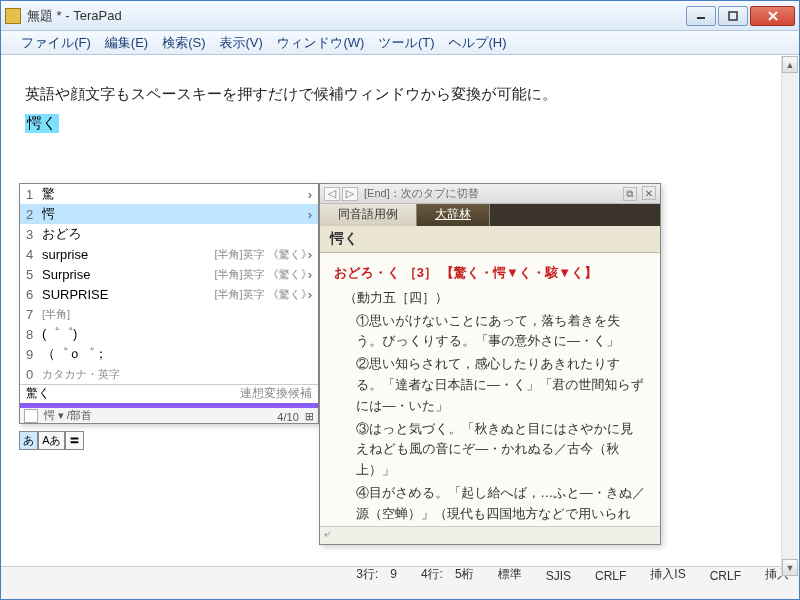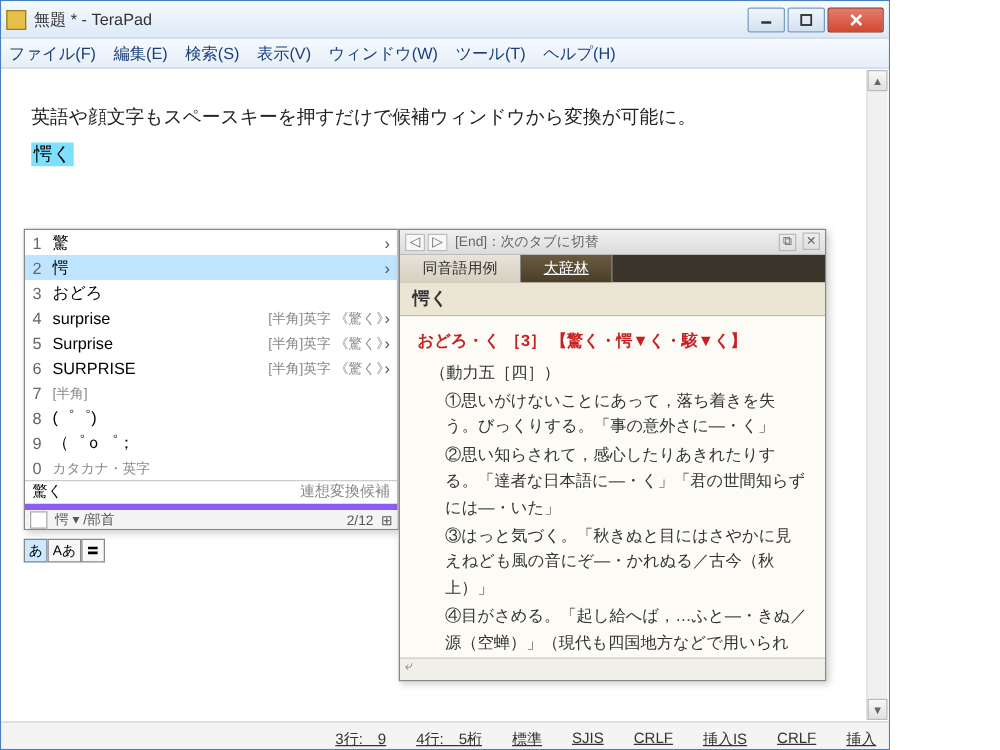--- a/index.html
+++ b/index.html
@@ -1,28 +1,28 @@
 <!DOCTYPE html>
 <html><head>
 <meta charset="utf-8">
 <style>
 * { box-sizing: border-box; margin: 0; padding: 0; }
 body { font-family: "MS UI Gothic", "Meiryo", sans-serif; font-size: 13px; background: #fff; }
 
-.window { width: 712px; height: 600px; border: 1px solid #4a7dc4; background: #fff; display: flex; flex-direction: column; position: relative; }
+.window { width: 800px; height: 600px; border: 1px solid #4a7dc4; background: #fff; display: flex; flex-direction: column; position: relative; }
 
 .titlebar { height: 30px; background: linear-gradient(#f5faff, #dde9f7); display: flex; align-items: center; padding: 0 4px; border-bottom: 1px solid #b5c7de; }
 .titlebar .icon { width: 16px; height: 16px; background: #e6c04a; border: 1px solid #9a7b20; margin-right: 6px; position: relative; }
 .titlebar .title { flex: 1; color: #333; font-size: 13px; }
 .winbtns { display: flex; gap: 2px; }
 .winbtn { width: 30px; height: 20px; border: 1px solid #7a9ac4; border-radius: 2px; background: linear-gradient(#f0f6fc, #d2e1f0); display: flex; align-items: center; justify-content: center; font-size: 12px; }
 .winbtn.close { background: linear-gradient(#e57b6b, #d14a34); border-color: #a03020; color: #fff; width: 45px; }
 .winbtn.close svg { stroke: #fff; }
 
-.menubar { height: 24px; background: linear-gradient(#f5faff, #e6eef7); border-bottom: 1px solid #b5c7de; display: flex; align-items: center; padding: 0 6px; gap: 14px; color: #1a3f7a; font-size: 13px; }
+.menubar { height: 24px; background: linear-gradient(#f5faff, #e6eef7); border-bottom: 1px solid #b5c7de; display: flex; align-items: center; padding: 0 20px; gap: 14px; color: #1a3f7a; font-size: 13px; }
 .menuitem { cursor: default; }
 
 .content { flex: 1; background: #fff; padding: 28px 28px 4px 24px; position: relative; overflow: hidden; }
 .bodytext { font-size: 15px; color: #222; line-height: 1.5; margin-bottom: 8px; font-family: "MS Mincho", serif; }
 .carettext { display: inline-block; background: #7fdfff; color: #000; font-size: 15px; padding: 0 2px; font-family: "MS Mincho", serif; }
 
 
 .ime { position: absolute; left: 18px; top: 128px; width: 300px; border: 1px solid #888; background: #fff; box-shadow: 2px 2px 6px rgba(0,0,0,.2); }
 .ime-row { display: flex; align-items: center; height: 20px; padding: 0 6px; font-size: 13px; position: relative; }
 .ime-row .num { width: 16px; color: #666; }
@@ -49,21 +49,21 @@
 .dict-tabs { height: 22px; background:#3a342b; display:flex; align-items:flex-end; }
 .dict-tab { height:22px; padding:2px 18px; font-size:12px; color:#ddd; background:linear-gradient(#e8e4da,#d6cfc0); color:#333; border-right:1px solid #888;}
 .dict-tab.act { background:linear-gradient(#6a5a40,#4a3e2a); color:#fff;text-decoration:underline; }
 .dict-hw { background:#ebe5d4; border-bottom:1px solid #c0b89f; padding:4px 10px; font-size:14px; font-weight:bold; color:#333; }
 .dict-body { flex:1; padding:10px 14px; font-size:13px; line-height:1.6; background:#fcfbf6; overflow:hidden; }
 .dict-body .head { color:#c62020; font-weight:bold; margin-bottom:4px; }
 .dict-body .sub { margin-left:10px; color:#333; margin-bottom:2px; }
 .dict-body .def { margin-left:22px; color:#333; margin-bottom:2px; }
 .dict-foot { height:18px; border-top:1px solid #ccc; background:#f0efe8; padding:0 4px; font-size:11px; color:#888; }
 
-.statusbar { height: 22px; border-top: 1px solid #ccc; background: #f4f4f4; display: flex; align-items: flex-start; padding: 5px 6px; gap: 16px; font-size: 12px; color: #333; justify-content: flex-end; text-decoration: underline; }
+.statusbar { height: 22px; border-top: 1px solid #ccc; background: #f4f4f4; display: flex; align-items: flex-end; padding: 16px 6px; gap: 16px; font-size: 12px; color: #333; justify-content: flex-end; }
 .statusbar span { padding: 0 4px; }
 
 .scrollbar-v { position:absolute; right:1px; top:55px; bottom:23px; width:17px; background:#f0f0f0; border-left:1px solid #ddd; }
 .scrollbar-v .btn { height:17px; background:linear-gradient(#f8f8f8,#e0e0e0); border:1px solid #bbb; display:flex; align-items:center; justify-content:center; font-size:9px; color:#666;}
 .scrollbar-v .track { position:absolute; top:17px; bottom:17px; left:0; right:0; }
 .scrollbar-v .btn.dn { position:absolute; bottom:0; left:0; right:0; }
 </style>
 </head>
 <body>
 
@@ -159,21 +159,21 @@
           </div>
         </div>
       <div class="ime-foot">
         <div class="r1">
           <span>驚く</span>
           <span class="lab">連想変換候補</span>
         </div>
         <div class="ime-bar">
           <span class="sq"></span>
           <span>愕 ▾ /部首</span>
-          <span style="margin-left:auto">2/12</span>
+          <span style="margin-left:auto">4/10</span>
           <span>⊞</span>
         </div>
       </div>
     </div>
     <div class="ime-mode" style="position:absolute; left:18px; top:372px;">
       <span class="act">あ</span>
       <span>Aあ</span>
       <span>〓</span>
     </div>
 

